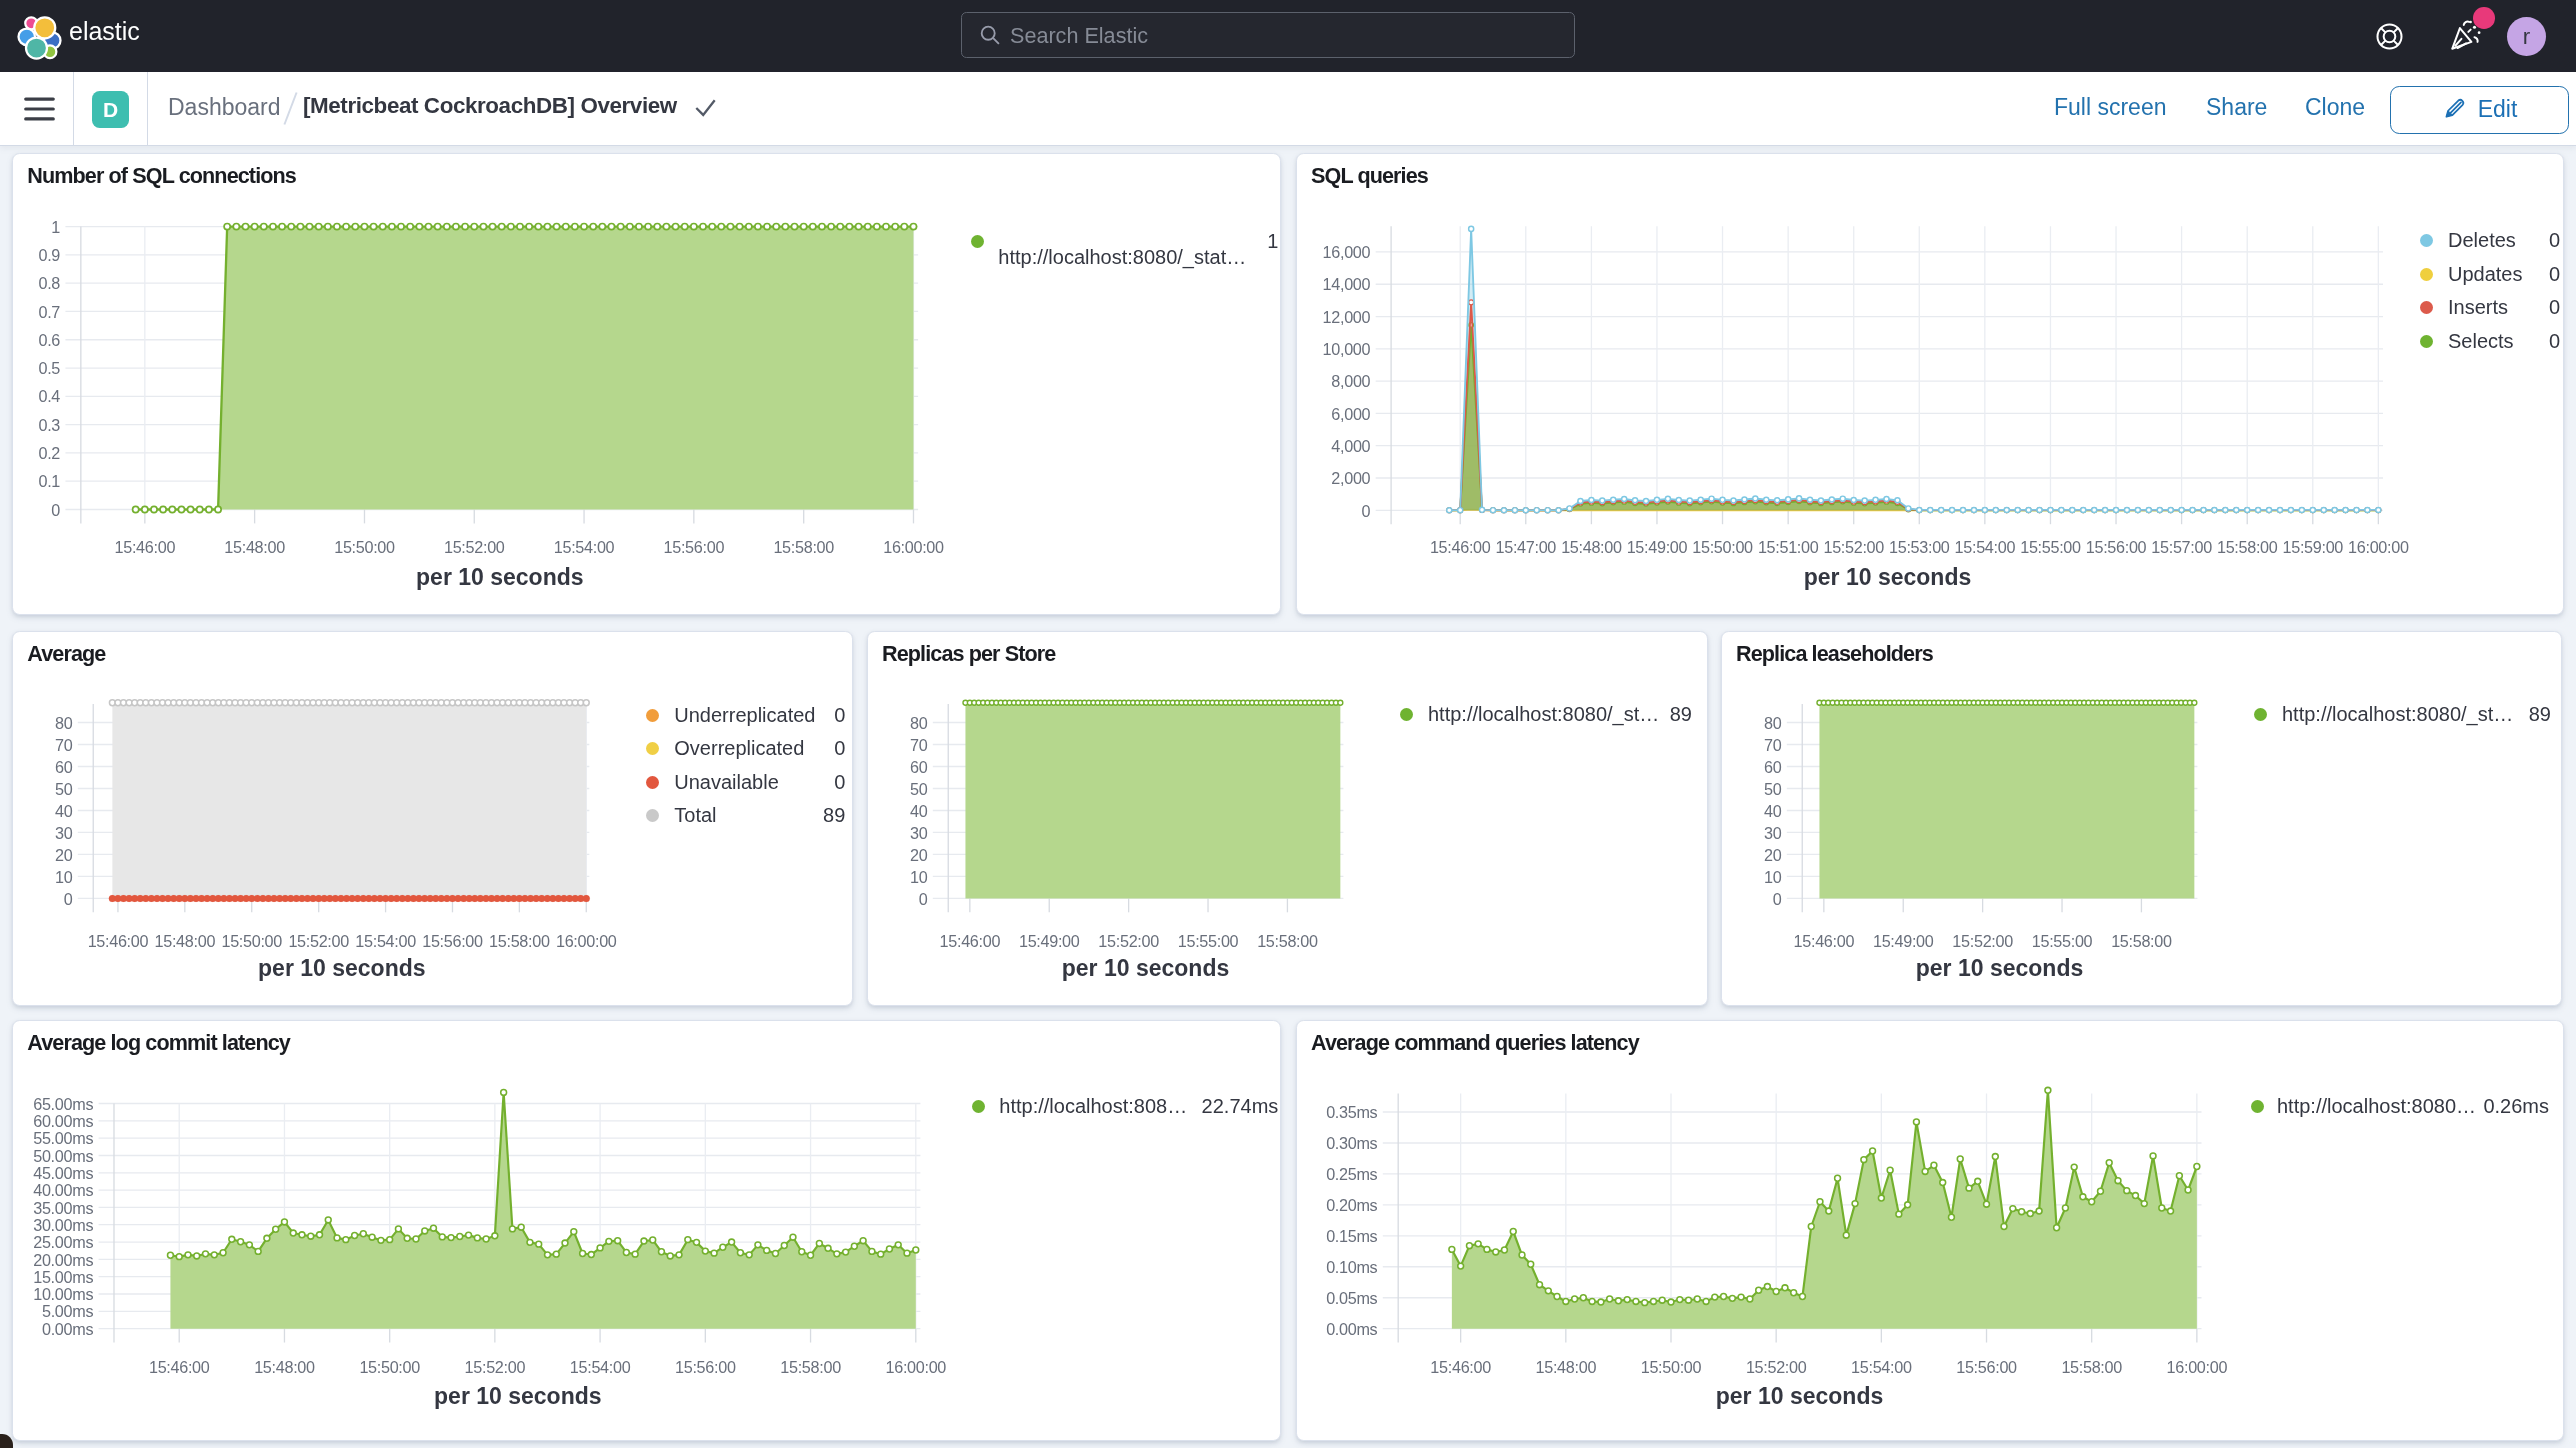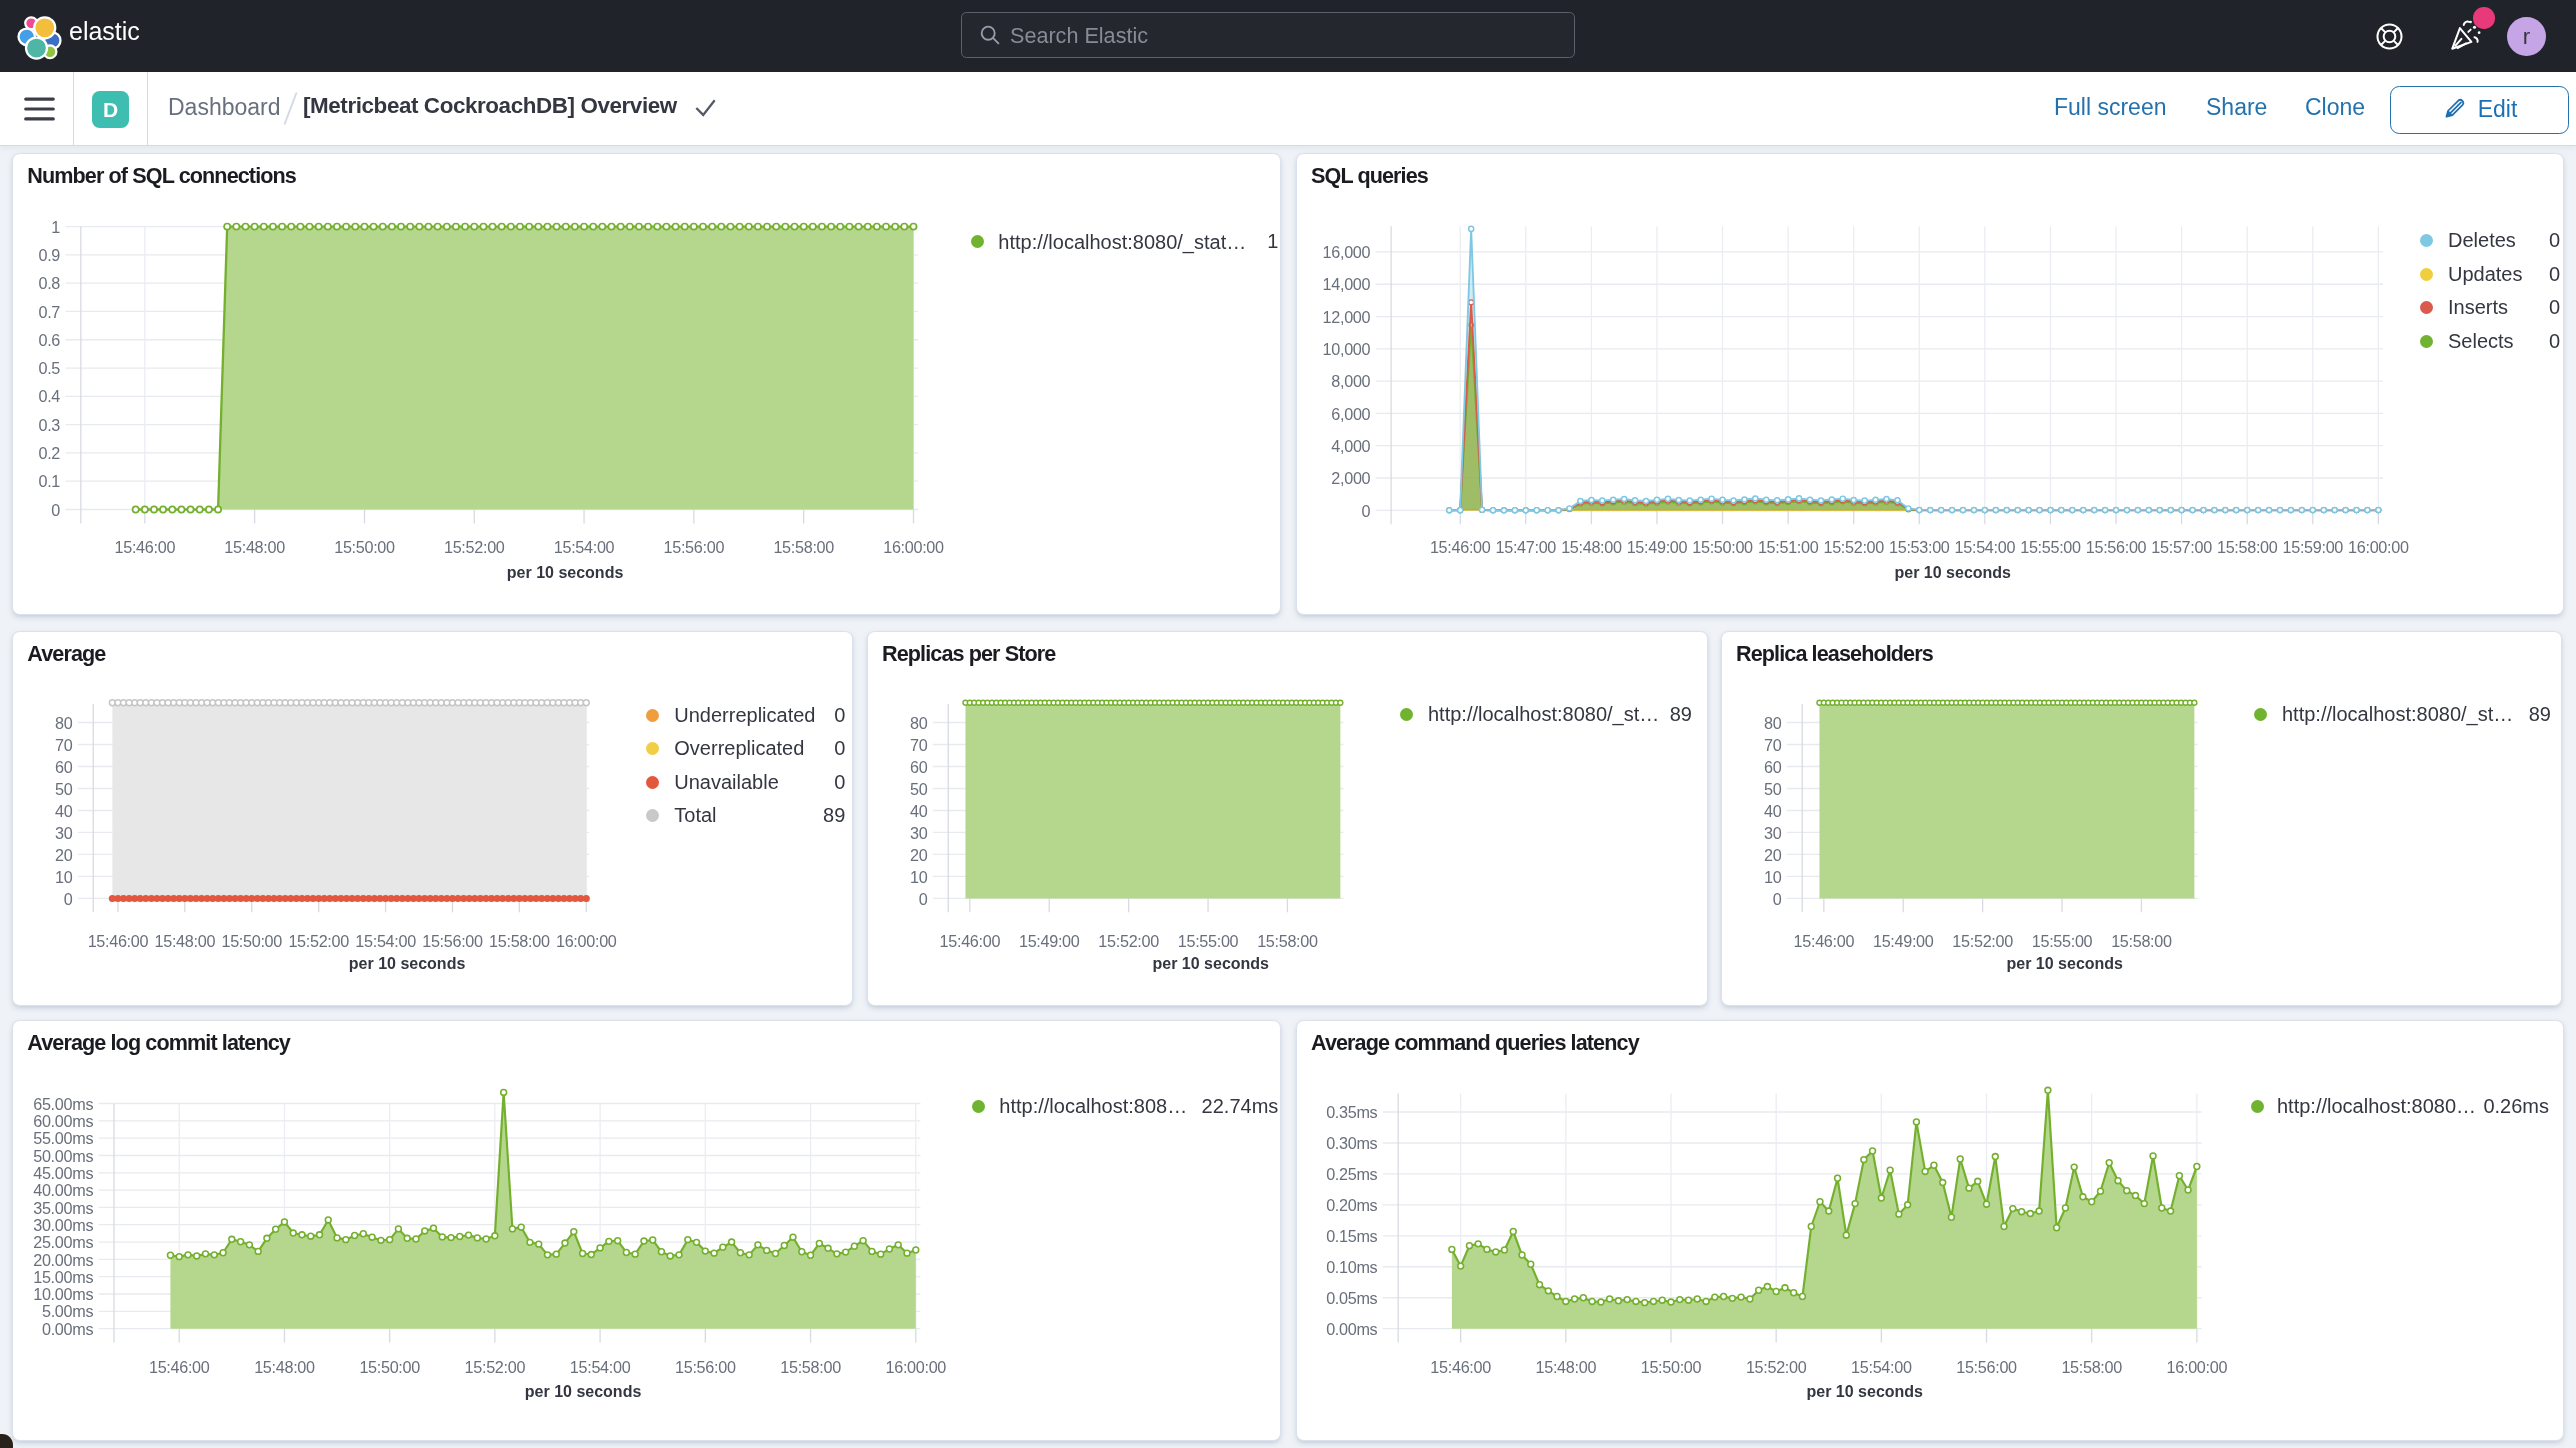--- a/index.html
+++ b/index.html
@@ -12,21 +12,21 @@
 .vsep{position:absolute;top:0;width:1.2px;height:74px;background:#d3dae6}
 .dbadge{position:absolute;left:92px;top:18.5px;width:37px;height:37px;border-radius:7.7px;background:#3ebeb0;color:#fff;font-size:21px;font-weight:700;text-align:center;line-height:37px}
 .bc1{position:absolute;left:168px;top:21.6px;font-size:23px;color:#69707d}
 .bc2{position:absolute;left:303px;top:21px;font-size:22.4px;font-weight:700;color:#343741;letter-spacing:-0.4px}
 .navlink{position:absolute;top:21.6px;font-size:23px;color:#2372ae}
 .editbtn{position:absolute;left:2390px;top:14px;width:179px;height:48px;border:1.7px solid #2372ae;border-radius:9.3px;color:#1c70b5;font-size:23px;font-weight:500;text-align:center;line-height:45px}
 .content{position:absolute;left:0;top:0;width:2576px;height:1448px}
 .panel{position:absolute;background:#fff;border:1.2px solid #dbe1ec;border-radius:7.7px;box-shadow:0 3.1px 6.2px -1.5px rgba(120,135,160,0.25),0 1.5px 3.1px rgba(120,135,160,0.12)}
 .ptitle{position:absolute;left:14px;top:8.5px;font-size:21.6px;font-weight:700;color:#1a1c21;letter-spacing:-0.9px}
 .tk{font-size:21px;letter-spacing:-0.4px;fill:#696f7b;font-family:"Liberation Sans",sans-serif}
-.xtitle{position:absolute;font-size:16px;font-weight:700;color:#343741;text-align:right}
+.xtitle{position:absolute;font-size:23px;font-weight:700;color:#343741;text-align:center}
 .ldot{position:absolute;width:13px;height:13px;border-radius:50%}
 .ltxt{position:absolute;font-size:20px;color:#343741;white-space:nowrap}
 .lval{position:absolute;font-size:20px;color:#343741;text-align:right}
 .notch{position:absolute;left:0;top:1434px;width:13px;height:14.7px;background:#2a211b;border-top-right-radius:10.8px}
 </style></head>
 <body>
 
 <div class="hdr">
  <svg width="48" height="48" viewBox="0 0 64 64" style="position:absolute;left:17px;top:12.3px">
 <g stroke="#fff" stroke-width="3">
@@ -233,21 +233,21 @@
           <circle cx="1096.8" cy="94" r="4.0"></circle>
           <circle cx="1108.7" cy="94" r="4.0"></circle>
           <circle cx="1120.5" cy="94" r="4.0"></circle>
           <circle cx="1132.4" cy="94" r="4.0"></circle>
           <circle cx="1144.3" cy="94" r="4.0"></circle>
           <circle cx="1156.1" cy="94" r="4.0"></circle>
           <circle cx="1168" cy="94" r="4.0"></circle>
         </g>
       </svg>
       <div class="ldot" style="left:958px;top:81px;background:#6fb331"></div>
-      <div class="ltxt" style="left:985px;top:77px">http://localhost:8080/_stat…</div>
+      <div class="ltxt" style="left:985px;top:92px">http://localhost:8080/_stat…</div>
       <div class="lval" style="left:1064px;top:76px;width:201px">1</div>
       <div class="xtitle" style="left:363px;top:410px;width:247px">per 10 seconds</div>
     </div>
     <div class="panel" style="left:1296px;top:153px;width:1268px;height:462px">
       <div class="ptitle">SQL queries</div>
       <svg width="1268" height="462" viewBox="0 0 1644 599" style="position:absolute;left:0;top:0;overflow:visible">
         <line x1="102" y1="462" x2="1408" y2="462" stroke="#e7eaef" stroke-width="1.7"></line>
         <line x1="102" y1="420.1" x2="1408" y2="420.1" stroke="#e7eaef" stroke-width="1.7"></line>
         <line x1="102" y1="378.2" x2="1408" y2="378.2" stroke="#e7eaef" stroke-width="1.7"></line>
         <line x1="102" y1="336.4" x2="1408" y2="336.4" stroke="#e7eaef" stroke-width="1.7"></line>

